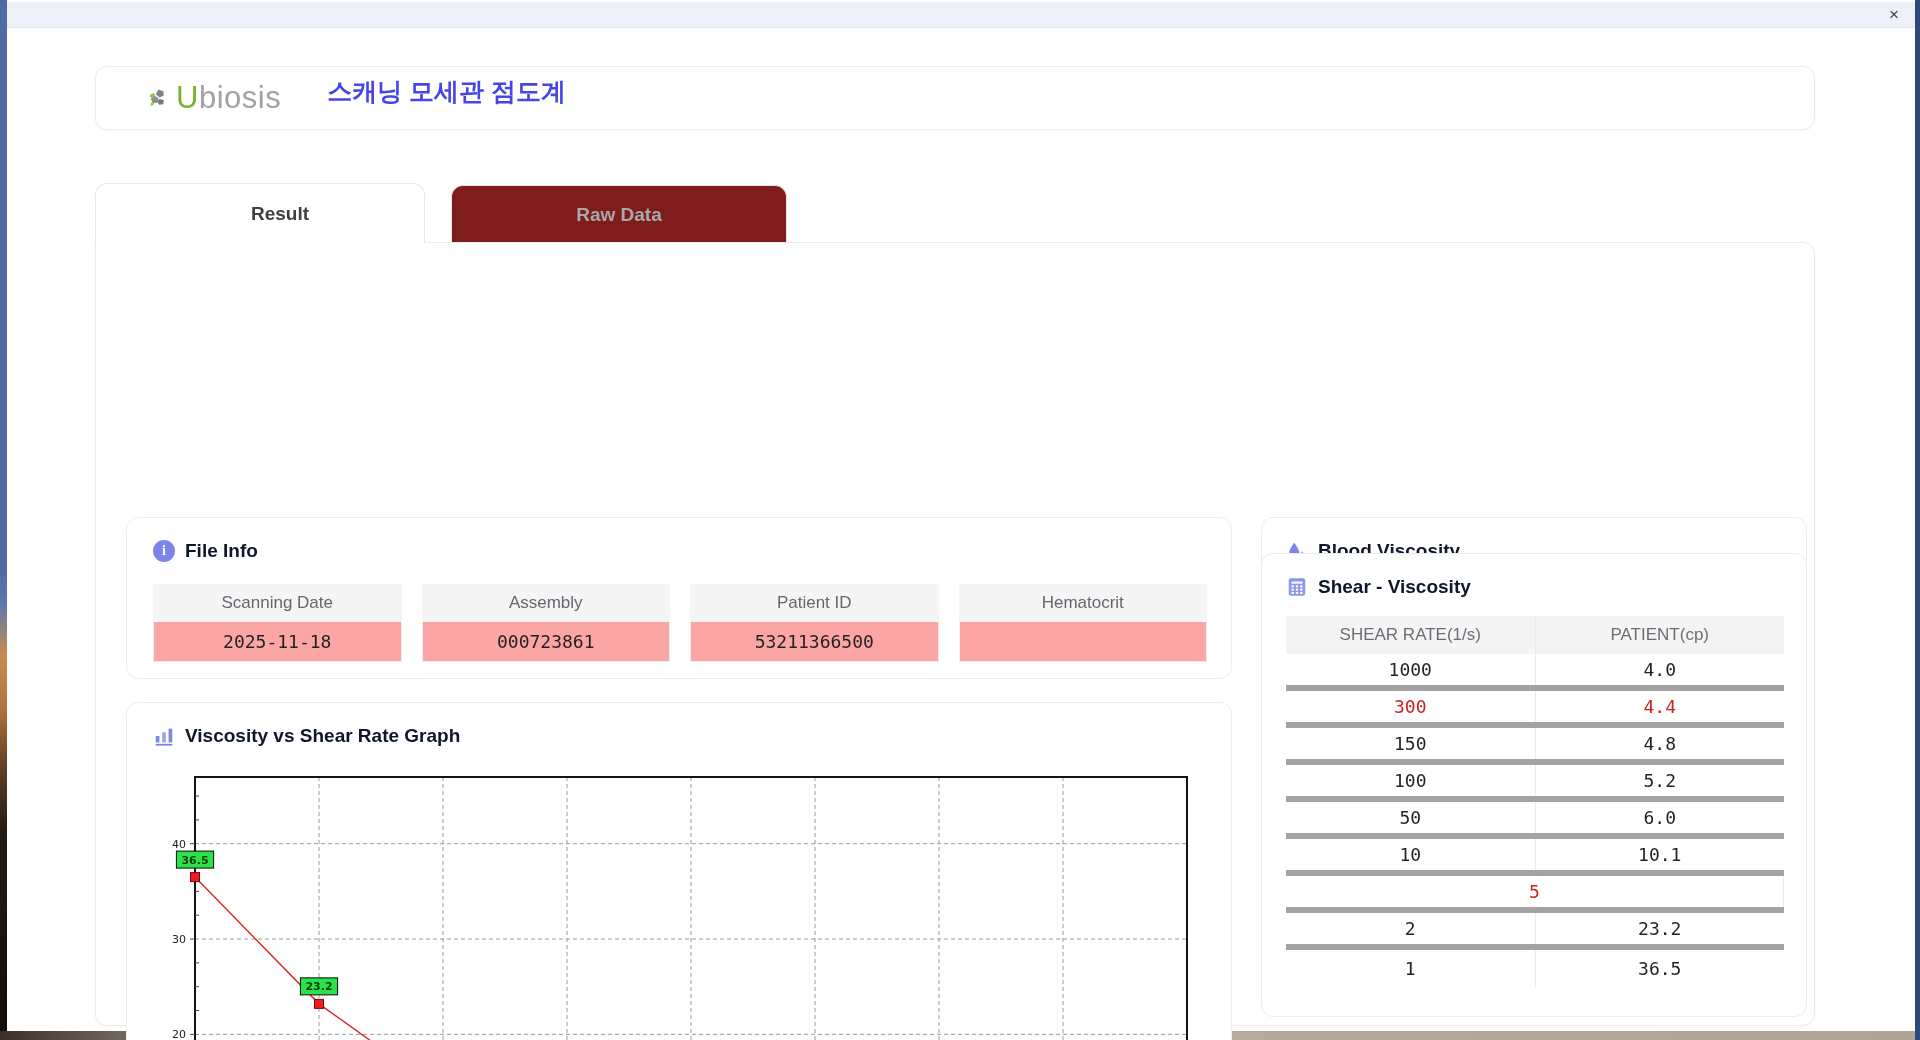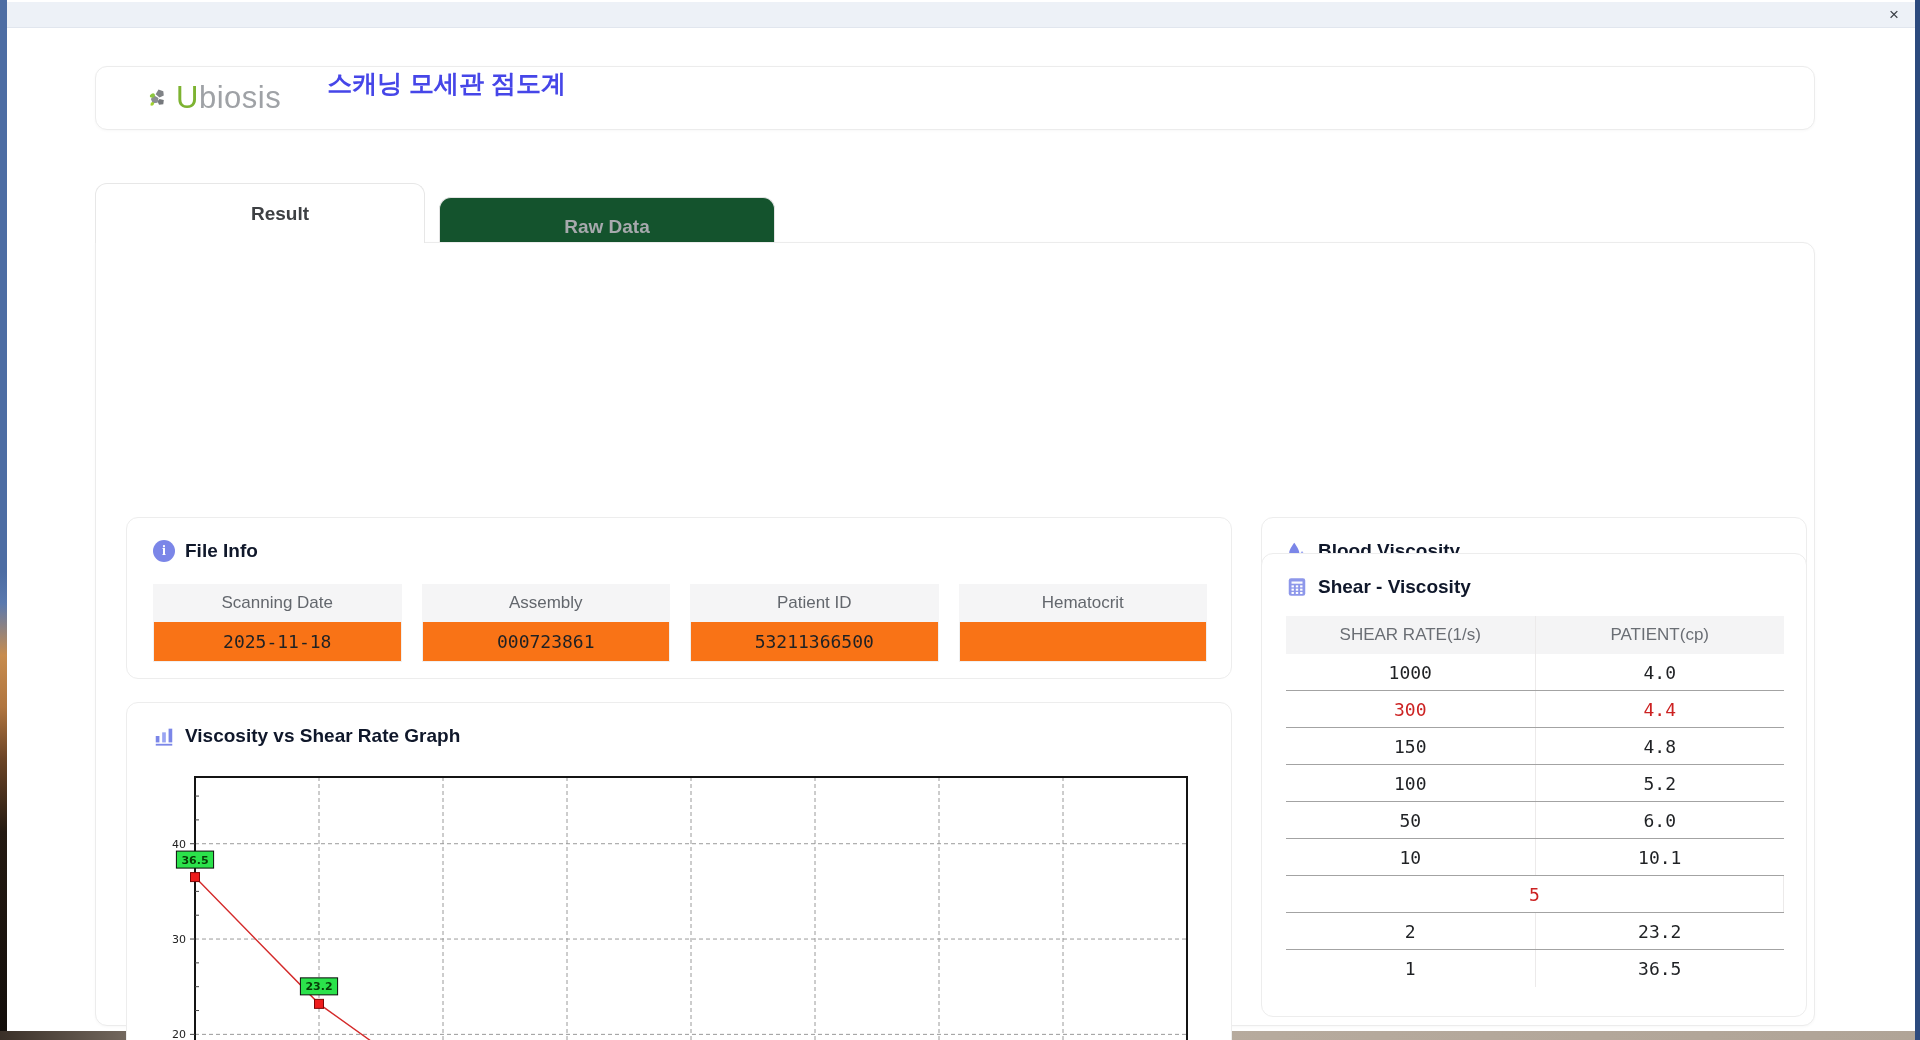--- a/index.html
+++ b/index.html
@@ -19,45 +19,45 @@
   .close-x { position:absolute; right:16px; top:3px; font-size:17px; color:#3a3f46; cursor:default; line-height:20px; }
 
   .card { position:absolute; background:#fff; border:1px solid #ececec; border-radius:12px; box-shadow:0 1px 3px rgba(0,0,0,0.03); }
 
   
   .header-card { left:88px; top:66px; width:1720px; height:64px; display:flex; }
   .logo-wrap { display:flex; align-items:center; margin-left:52px; }
   .logo-text { font-size:31px; font-weight:500; letter-spacing:0.5px; margin-left:6px; }
   .logo-u { color:#7db331; }
   .logo-rest { color:#9fa2a6; }
-  .app-title { margin-left:46px; font-size:25px; font-weight:700; color:#4646e8; }
+  .app-title { margin-left:46px; font-size:25px; font-weight:700; color:#4646e8;margin-top:8px; }
 
   
   .tab { position:absolute; height:60px; display:flex; align-items:center; justify-content:center;
     font-size:19px; border-radius:12px 12px 0 0; cursor:pointer; }
   .tab-active { left:88px; top:183px; width:330px; background:#fff; border:1px solid #e7e7e7; border-bottom:none; color:#3d4043; font-weight:700; z-index:3;padding-left:40px; }
-  .tab-inactive { left:432px; top:185px; width:336px; height:58px; background:#14532d; border:1px solid #e3e3e3; border-bottom:none; color:#a7a9ad; font-weight:700; z-index:1;margin-top:12px; }
+  .tab-inactive { left:444px; top:185px; width:336px; height:58px; background:#7f1d1d; border:1px solid #e3e3e3; border-bottom:none; color:#a7a9ad; font-weight:700; z-index:1; }
 
   .main-card { left:88px; top:242px; width:1720px; height:784px; border-radius:0 12px 12px 12px; z-index:2; }
 
   
   .sec-head { position:absolute; display:flex; align-items:center; gap:10px; }
   .sec-title { font-size:19px; font-weight:700; color:#0f172a; }
 
   
   .ic { width:22px; height:22px; flex:0 0 auto; }
   .info-ic { width:22px; height:22px; border-radius:50%; background:#7b86e8; color:#fff; font-size:14px; font-weight:700;
     display:flex; align-items:center; justify-content:center; font-family:"Liberation Serif",serif; }
 
   
   .fileinfo-card { left:30px; top:274px; width:1106px; height:162px; position:absolute; background:#fff; border:1px solid #ededed; border-radius:12px; }
   .fi-grid { position:absolute; left:26px; top:66px; width:1054px; display:flex; gap:20px; }
   .fi-field { flex:1; }
   .fi-label { height:38px; background:#f5f5f6; color:#63676d; font-size:17px; display:flex; align-items:center; justify-content:center; }
-  .fi-value { height:40px; background:#f97316; border:1px solid #f0f0f0; border-top:none; color:#1f2124; font-size:18px;
+  .fi-value { height:40px; background:#fca5a5; border:1px solid #f0f0f0; border-top:none; color:#1f2124; font-size:18px;
     font-family:"DejaVu Sans Mono",monospace; display:flex; align-items:center; justify-content:center; }
 
   
   .bv-card { left:1165px; top:274px; width:546px; height:246px; position:absolute; background:#fff; border:1px solid #ededed; border-radius:12px; }
   .bv-table { position:absolute; left:24px; width:498px; }
   .bv-row { display:flex; }
   .bv-cell { flex:1; display:flex; align-items:center; justify-content:center; }
   .bv-lab { height:38px; background:#f4f4f5; color:#6a6e74; font-size:17px; }
   .bv-val { height:40px; border-bottom:1px solid #f0f0f0; color:#1f2124; font-size:18px; font-family:"DejaVu Sans Mono",monospace; }
   .bv-cell:first-child { border-right:1px solid #e9e9ea; }
@@ -72,21 +72,21 @@
   .xlab { text-anchor:middle; }
   .ylab { text-anchor:end; }
   .dataline { fill:none; stroke:#d42a2a; stroke-width:1.4; }
   .marker { fill:#ee1c1c; stroke:#7d0606; stroke-width:1; }
   .lblbox { fill:#2be24b; stroke:#0a0a0a; stroke-width:1; }
   .lbltext { font-family:"DejaVu Sans",sans-serif; font-size:11px; font-weight:700; fill:#063d06; text-anchor:middle; }
 
   
   .shear-card { left:1165px; top:310px; width:546px; height:464px; position:absolute; background:#fff; border:1px solid #ededed; border-radius:12px; }
   .sh-table { position:absolute; left:24px; top:62px; width:498px; }
-  .sh-row { display:flex; height:37px; border-bottom:1px solid #a3a3a3; }
+  .sh-row { display:flex; height:37px; border-bottom:6px solid #a3a3a3; }
   .sh-row:last-child { border-bottom:none; }
   .sh-header { background:#f4f4f5; border-bottom:none; height:38px; }
   .sh-cell { flex:1; display:flex; align-items:center; justify-content:center; font-size:18px; color:#1f2124; font-family:"DejaVu Sans Mono",monospace; }
   .sh-cell:first-child { border-right:1px solid #eceaea; }
   .sh-header .sh-cell { font-family:"Liberation Sans","DejaVu Sans",sans-serif; font-size:17px; color:#6a6e74; }
   .sh-row.hl .sh-cell { color:#cc2222; }
 </style>
 </head>
 <body>
 

